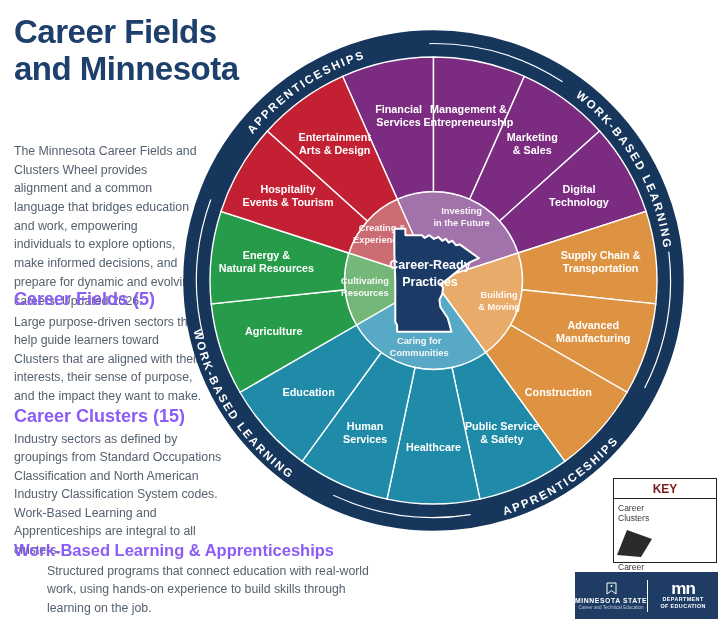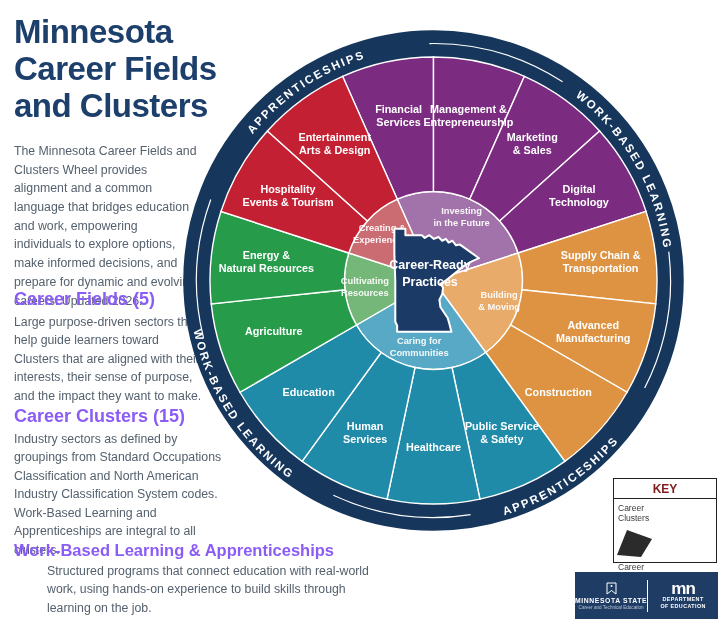--- a/index.html
+++ b/index.html
@@ -35,23 +35,22 @@
   .ms-name { font-size:6.8px; font-weight:bold; letter-spacing:0.6px; margin-top:2px; white-space:nowrap; }
   .ms-sub { font-size:4.6px; color:#b9c4d6; margin-top:1px; white-space:nowrap; }
   .mn-mark { font-size:17px; font-weight:bold; line-height:0.9; letter-spacing:-1px; }
   .mn-line { font-size:5.4px; font-weight:bold; letter-spacing:0.4px; line-height:1.25; white-space:nowrap; }
 </style>
 </head>
 <body>
 
 <div class="left-col">
   <div class="page-title">
-    <div>Minnesota</div>
     <div>Career Fields</div>
-    <div>and Clusters</div>
+    <div>and Minnesota</div>
   </div>
 </div>
 <div class="intro">The Minnesota Career Fields and Clusters Wheel provides alignment and a common language that bridges education and work, empowering individuals to explore options, make informed decisions, and prepare for dynamic and evolving careers. Updated 2026.</div>
 
 <div class="section-h" id="h-fields">Career Fields (5)</div>
 <div class="section-b" id="b-fields">Large purpose-driven sectors that help guide learners toward Clusters that are aligned with their interests, their sense of purpose, and the impact they want to make.</div>
 
 <div class="section-h" id="h-clusters">Career Clusters (15)</div>
 <div class="section-b" id="b-clusters">Industry sectors as defined by groupings from Standard Occupations Classification and North American Industry Classification System codes. Work-Based Learning and Apprenticeships are integral to all clusters.</div>
 

